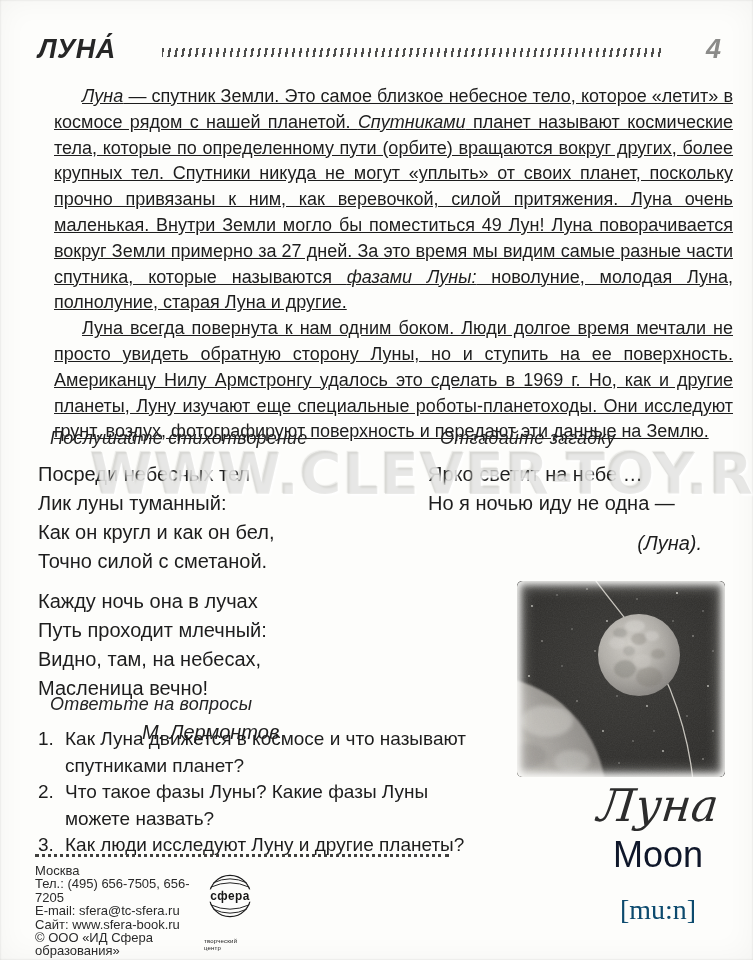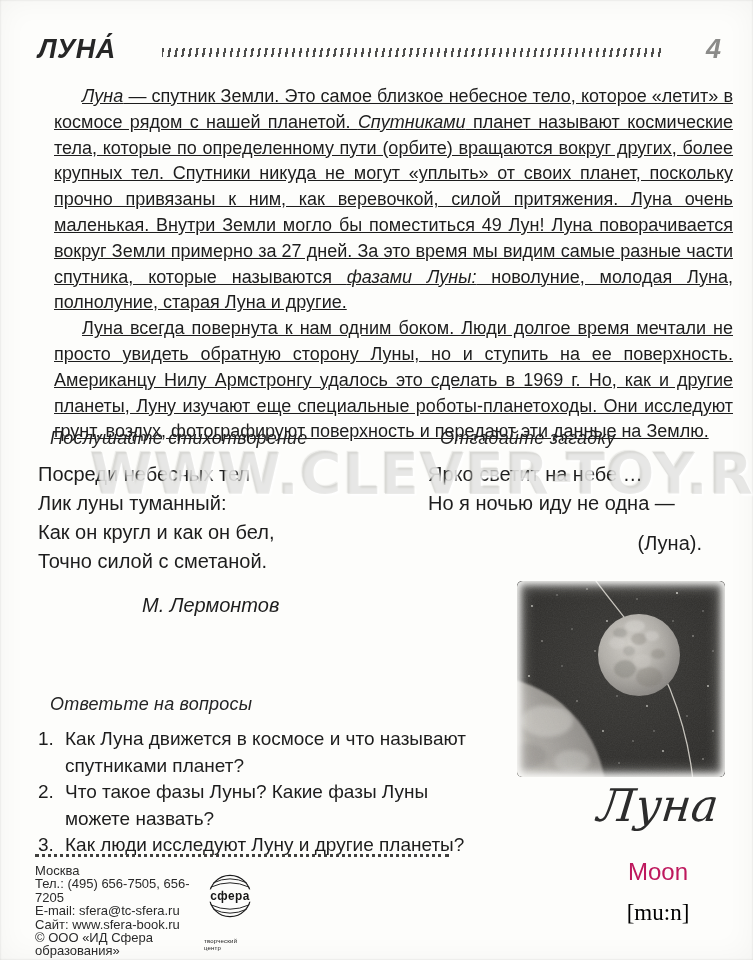--- a/index.html
+++ b/index.html
@@ -24,37 +24,37 @@
 
   
   .subhead{font-size:18px;font-weight:normal;font-style:italic;letter-spacing:.2px;margin:0 0 11px 12px;color:#242424;}
   .poem{position:absolute;top:428px;left:38px;width:365px;}
   .pline{font-size:20px;line-height:29px;}
   .stanza2{margin-top:11px;}
   .author{font-size:20px;font-style:italic;margin-top:18px;padding-left:104px;}
 
   .riddle{position:absolute;top:428px;left:428px;width:300px;}
   .rline{font-size:20px;line-height:29px;}
-  .answer{font-size:20px;text-align:right;padding-right:26px;margin-top:14px;}
+  .answer{font-size:20px;font-style:italic;text-align:right;padding-right:26px;margin-top:14px;}
 
   
   .questions{position:absolute;top:694px;left:38px;width:452px;}
   .q{position:relative;padding-left:27px;font-size:19px;line-height:26.5px;margin:0;}
   .q .num{position:absolute;left:0;}
 
   
   .moonfig{position:absolute;left:517px;top:581px;width:208px;height:196px;border-radius:5px;overflow:hidden;}
   .moonfig:after{content:"";position:absolute;inset:0;border-radius:6px;
     box-shadow:inset 0 0 7px 3px rgba(253,253,251,.95), inset 0 0 14px 5px rgba(253,253,251,.45);}
 
   
   .vocab{position:absolute;left:572px;top:778px;width:172px;text-align:center;}
   .v-script{font-family:"DejaVu Serif",serif;font-style:italic;font-size:45px;line-height:56px;color:#2c2c2c;transform:skewX(-6deg);}
-  .v-word{font-size:24px;line-height:42px;color:#be185d;margin-top:17px;}
-  .v-trans{font-family:"Liberation Serif",serif;font-size:23px;line-height:38px;color:#000000;margin-top:1px;}
+  .v-word{font-size:36px;line-height:42px;color:#0f172a;margin-top:0;}
+  .v-trans{font-family:"Liberation Serif",serif;font-size:28px;line-height:38px;color:#0c4a6e;margin-top:15px;}
 
   
   .footer{position:absolute;left:35px;top:854px;width:414px;}
   .f-dots{border-top:3px dotted #3f3f3d;width:100%;margin-bottom:7px;}
   .f-cols{display:flex;}
   .f-col1{width:151px;font-size:10.8px;line-height:13.4px;color:#2a2a2a;}
   .f-col2{width:166px;font-size:13px;line-height:13.4px;color:#2a2a2a;}
   .f-bold{font-weight:bold;}
   .f-logo{display:flex;align-items:flex-start;padding-top:6px;flex-direction:column;}
   .logo-caption{font-size:6px;line-height:6.8px;width:40px;margin-left:3px;margin-top:16px;color:#1c1c1c;letter-spacing:.2px;}
@@ -80,20 +80,26 @@
     <p><span class="it">Луна</span><span> — спутник Земли. Это самое близкое небесное тело, которое «летит» в космосе рядом с нашей планетой. </span><span class="it">Спутниками</span><span> планет называют космические тела, которые по определенному пути (орбите) вращаются вокруг других, более крупных тел. Спутники никуда не могут «уплыть» от своих планет, поскольку прочно привязаны к ним, как веревочкой, силой притяжения. Луна очень маленькая. Внутри Земли могло бы поместиться 49 Лун! Луна поворачивается вокруг Земли примерно за 27 дней. За это время мы видим самые разные части спутника, которые называются </span><span class="it">фазами Луны:</span><span> новолуние, молодая Луна, полнолуние, старая Луна и другие.</span></p>
     <p>Луна всегда повернута к нам одним боком. Люди долгое время мечтали не просто увидеть обратную сторону Луны, но и ступить на ее поверхность. Американцу Нилу Армстронгу удалось это сделать в 1969 г. Но, как и другие планеты, Луну изучают еще специальные роботы-планетоходы. Они исследуют грунт, воздух, фотографируют поверхность и передают эти данные на Землю.</p>
   </div>
 
   <div class="poem">
     <div class="subhead">Послушайте стихотворение</div>
     <div class="pline">Посреди небесных тел</div>
     <div class="pline">Лик луны туманный:</div>
     <div class="pline">Как он кругл и как он бел,</div>
     <div class="pline">Точно силой с сметаной.</div>
+    <div class="stanza2">
+      <div class="pline">Кажду ночь она в лучах</div>
+      <div class="pline">Путь проходит млечный:</div>
+      <div class="pline">Видно, там, на небесах,</div>
+      <div class="pline">Масленица вечно!</div>
+    </div>
     <div class="author">М. Лермонтов</div>
   </div>
 
   <div class="riddle">
     <div class="subhead">Отгадайте загадку</div>
     <div class="rline">Ярко светит на небе …</div>
     <div class="rline">Но я ночью иду не одна —</div>
     <div class="answer">(Луна).</div>
   </div>
 

